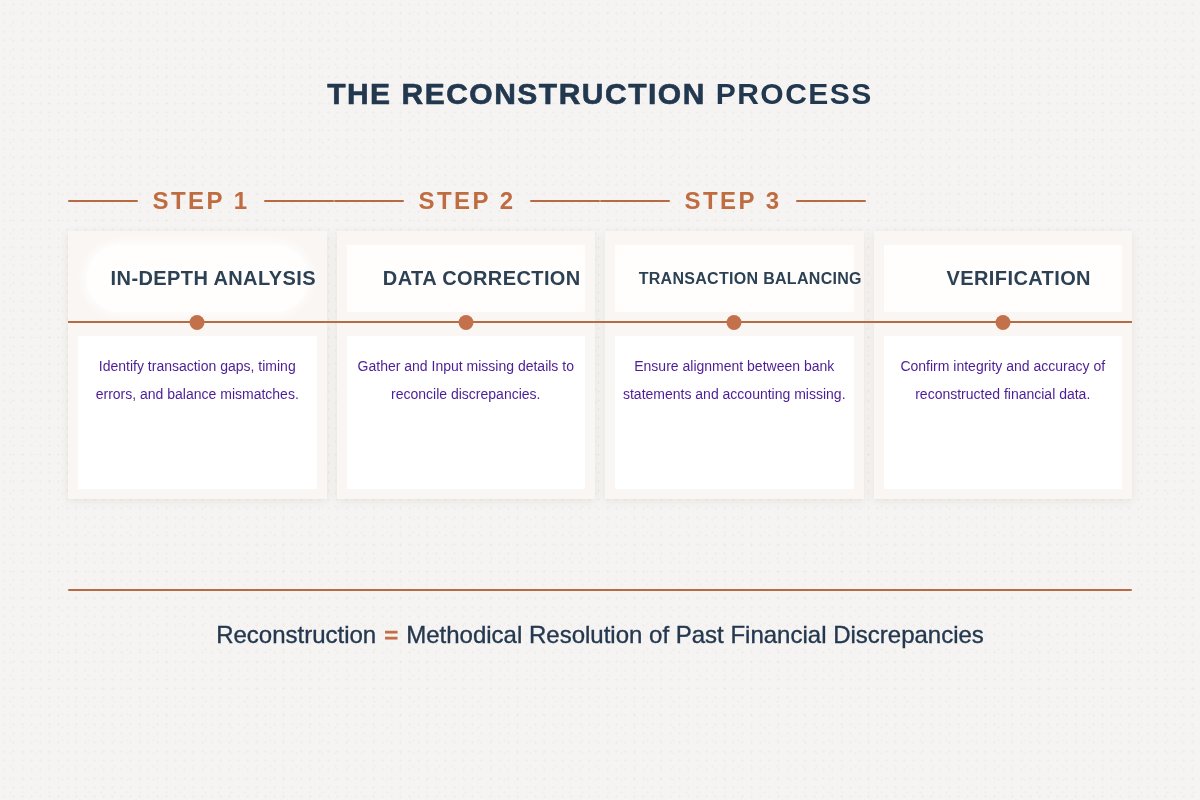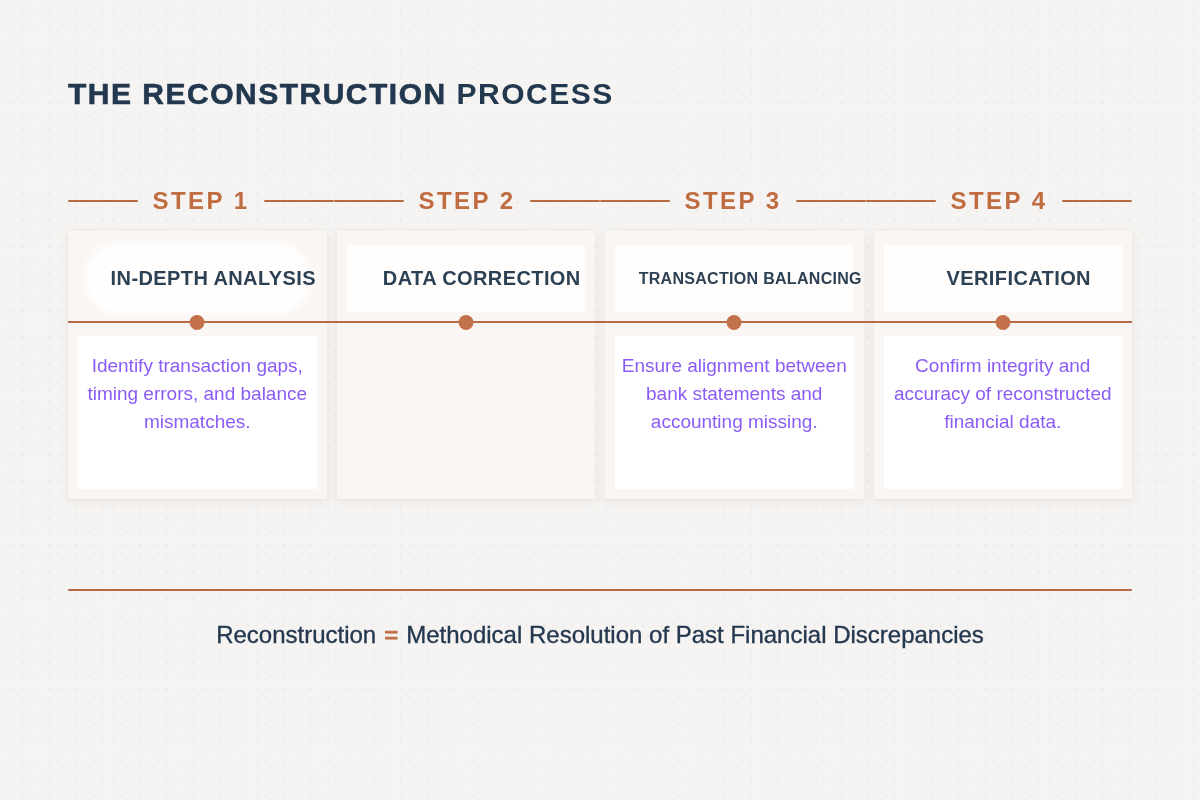--- a/index.html
+++ b/index.html
@@ -18,20 +18,21 @@
   }
 
   .page {
     width: 1064px;
     margin: 0 auto;
     padding-top: 76px;
   }
 
   
   .main-title {
+    text-align: center;
     color: #22384f;
     font-size: 30px;
     font-weight: bold;
     letter-spacing: 1.5px;
     line-height: 36px;
     white-space: nowrap;
   }
   .main-title .t-main { -webkit-text-stroke: 0.6px #22384f; }
 
   
@@ -112,23 +113,23 @@
     z-index: 3;
   }
   .card-body-box {
     position: absolute;
     top: 105px; left: 10px; right: 10px; bottom: 10px;
     background: #ffffff;
     padding: 16px 6px 0;
     text-align: center;
   }
   .card-desc {
-    font-size: 19px;
+    font-size: 14px;
     line-height: 28px;
-    color: #8b5cf6;
+    color: #4c1d95;
   }
 
   
   .divider {
     margin-top: 90px;
     height: 2px;
     background: #b76b43;
     border-radius: 1px;
   }
   .formula {
@@ -162,45 +163,43 @@
     <div class="step-col">
       <span class="step-line"></span>
       <span class="step-label">STEP 2</span>
       <span class="step-line"></span>
     </div>
     <div class="step-col">
       <span class="step-line"></span>
       <span class="step-label">STEP 3</span>
       <span class="step-line"></span>
     </div>
-    <div class="step-col">
-      <span class="step-line"></span>
-      <span class="step-label">STEP 4</span>
-      <span class="step-line"></span>
-    </div>
   </div>
 
   <div class="cards-row">
     <div class="connector"></div>
 
     <div class="card card--pill">
       <div class="card-title-box">
         <span class="card-heading">IN-DEPTH ANALYSIS</span>
       </div>
       <span class="dot"></span>
       <div class="card-body-box">
         <p class="card-desc">Identify transaction gaps, timing errors, and balance mismatches.</p>
       </div>
     </div>
 
     <div class="card">
       <div class="card-title-box">
         <span class="card-heading">DATA CORRECTION</span>
       </div>
       <span class="dot"></span>
+      <div class="card-body-box">
+        <p class="card-desc">Gather and Input missing details to reconcile discrepancies.</p>
+      </div>
     </div>
 
     <div class="card card--small-heading">
       <div class="card-title-box">
         <span class="card-heading">TRANSACTION BALANCING</span>
       </div>
       <span class="dot"></span>
       <div class="card-body-box">
         <p class="card-desc">Ensure alignment between bank statements and accounting missing.</p>
       </div>

